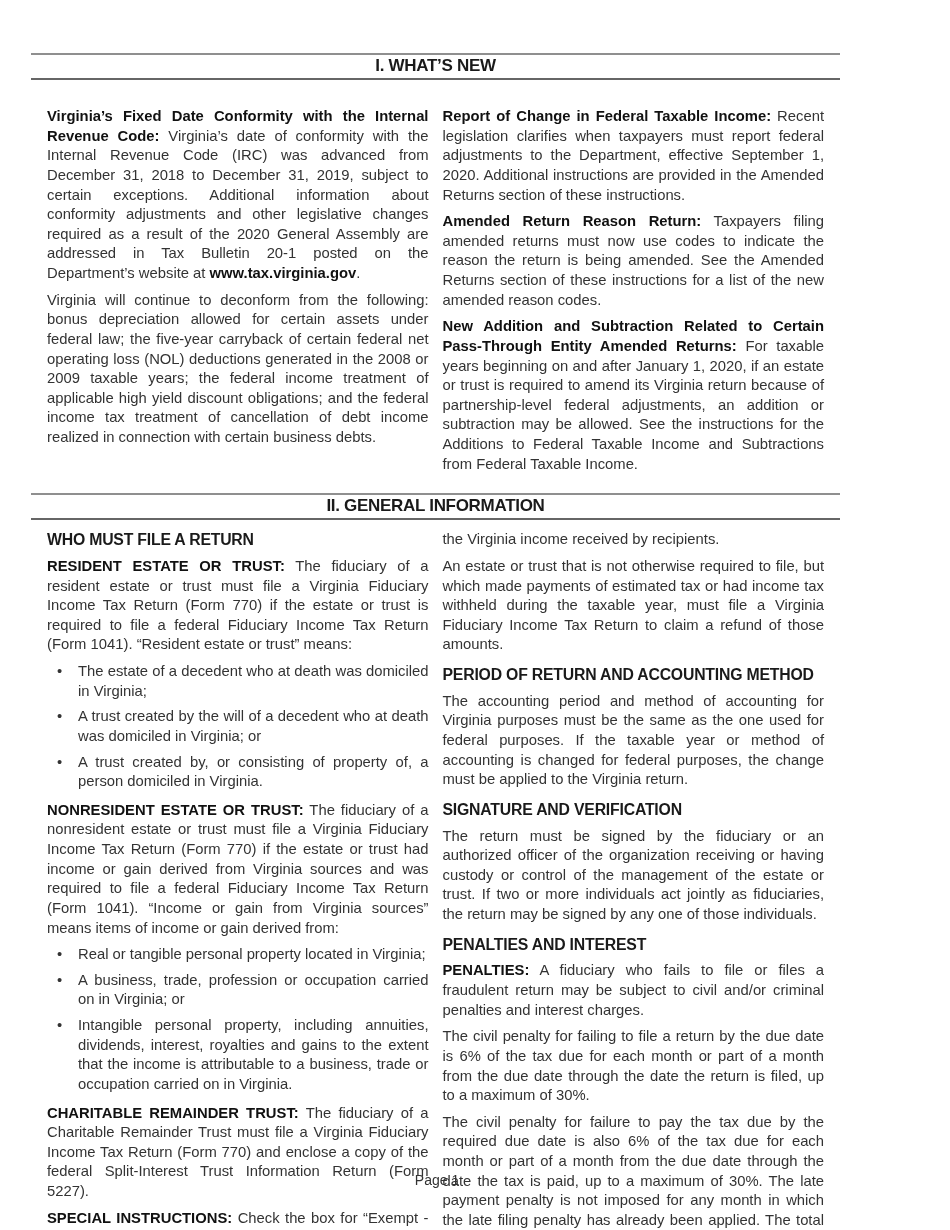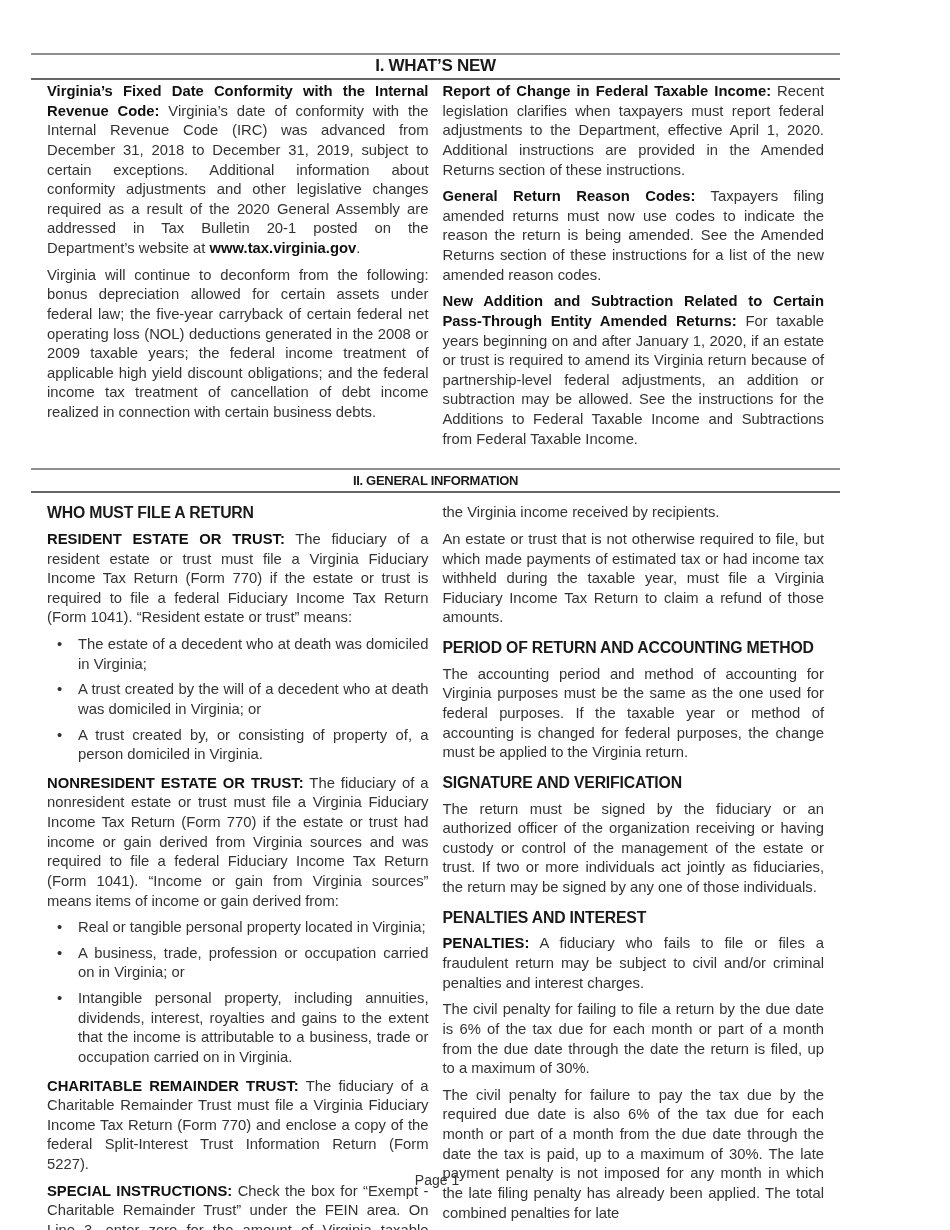--- a/index.html
+++ b/index.html
@@ -15,22 +15,22 @@
     border-bottom:2px solid #666666;
     text-align:center;
     padding:1px 0 2px 0;
   }
   .sec-title{
     font-weight:bold;color:#1a1a1a;letter-spacing:-0.3px;
     display:inline-block;
   }
   #sec-whats-new .sec-title{font-size:17px;}
   #sec-general-info{margin-top:12px;}
-  #sec-general-info .sec-title{font-size:13px;}
-  .cols{display:flex;gap:14px;margin-top:2px;}
+  #sec-general-info .sec-title{font-size:17px;}
+  .cols{display:flex;gap:14px;margin-top:27px;}
   #sec-general-info + .cols{margin-top:10px;}
   .col{flex:1;min-width:0;}
   p.para{
     margin:0 0 7px 0;text-align:justify;
     font-size:14.8px;line-height:1.327;
   }
   .lead{font-weight:bold;color:#111111;}
   h3.subhead{
     margin:10px 0 7px 0;font-size:15.8px;font-weight:bold;
     color:#1a1a1a;letter-spacing:-0.2px;line-height:1.25;
@@ -55,22 +55,22 @@
   <div class="sec-header" id="sec-whats-new">
     <span class="sec-title">I. WHAT’S NEW</span>
   </div>
 
   <div class="cols">
     <div class="col">
       <p class="para"><b class="lead">Virginia’s Fixed Date Conformity with the Internal Revenue Code:</b><span> Virginia’s date of conformity with the Internal Revenue Code (IRC) was advanced from December 31, 2018 to December 31, 2019, subject to certain exceptions. Additional information about conformity adjustments and other legislative changes required as a result of the 2020 General Assembly are addressed in Tax Bulletin 20-1 posted on the Department’s website at </span><b class="lead">www.tax.virginia.gov</b><span>.</span></p>
       <p class="para">Virginia will continue to deconform from the following: bonus depreciation allowed for certain assets under federal law; the five-year carryback of certain federal net operating loss (NOL) deductions generated in the 2008 or 2009 taxable years; the federal income treatment of applicable high yield discount obligations; and the federal income tax treatment of cancellation of debt income realized in connection with certain business debts.</p>
     </div>
     <div class="col">
-      <p class="para"><b class="lead">Report of Change in Federal Taxable Income:</b><span> Recent legislation clarifies when taxpayers must report federal adjustments to the Department, effective April 1, 2020. Additional instructions are provided in the Amended Returns section of these instructions.</span></p>
-      <p class="para"><b class="lead">General Return Reason Codes:</b><span> Taxpayers filing amended returns must now use codes to indicate the reason the return is being amended. See the Amended Returns section of these instructions for a list of the new amended reason codes.</span></p>
+      <p class="para"><b class="lead">Report of Change in Federal Taxable Income:</b><span> Recent legislation clarifies when taxpayers must report federal adjustments to the Department, effective September 1, 2020. Additional instructions are provided in the Amended Returns section of these instructions.</span></p>
+      <p class="para"><b class="lead">Amended Return Reason Return:</b><span> Taxpayers filing amended returns must now use codes to indicate the reason the return is being amended. See the Amended Returns section of these instructions for a list of the new amended reason codes.</span></p>
       <p class="para"><b class="lead">New Addition and Subtraction Related to Certain Pass-Through Entity Amended Returns:</b><span> For taxable years beginning on and after January 1, 2020, if an estate or trust is required to amend its Virginia return because of partnership-level federal adjustments, an addition or subtraction may be allowed. See the instructions for the Additions to Federal Taxable Income and Subtractions from Federal Taxable Income.</span></p>
     </div>
   </div>
 
   <div class="sec-header" id="sec-general-info">
     <span class="sec-title">II. GENERAL INFORMATION</span>
   </div>
 
   <div class="cols">
     <div class="col">

